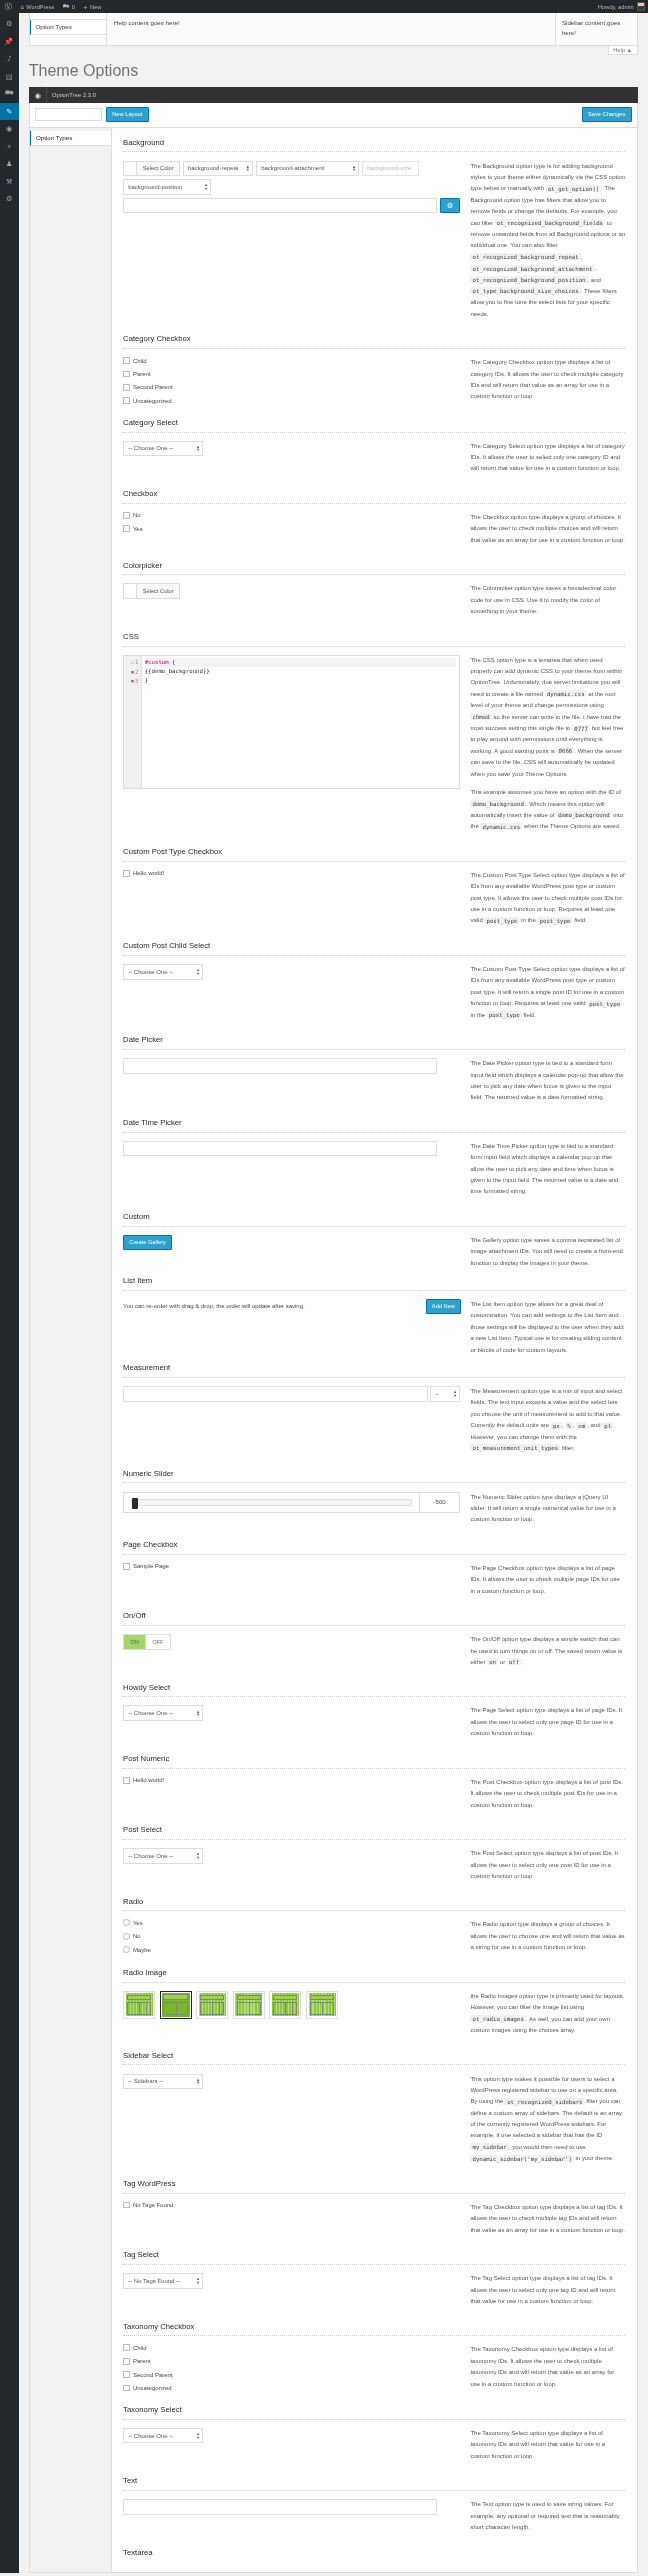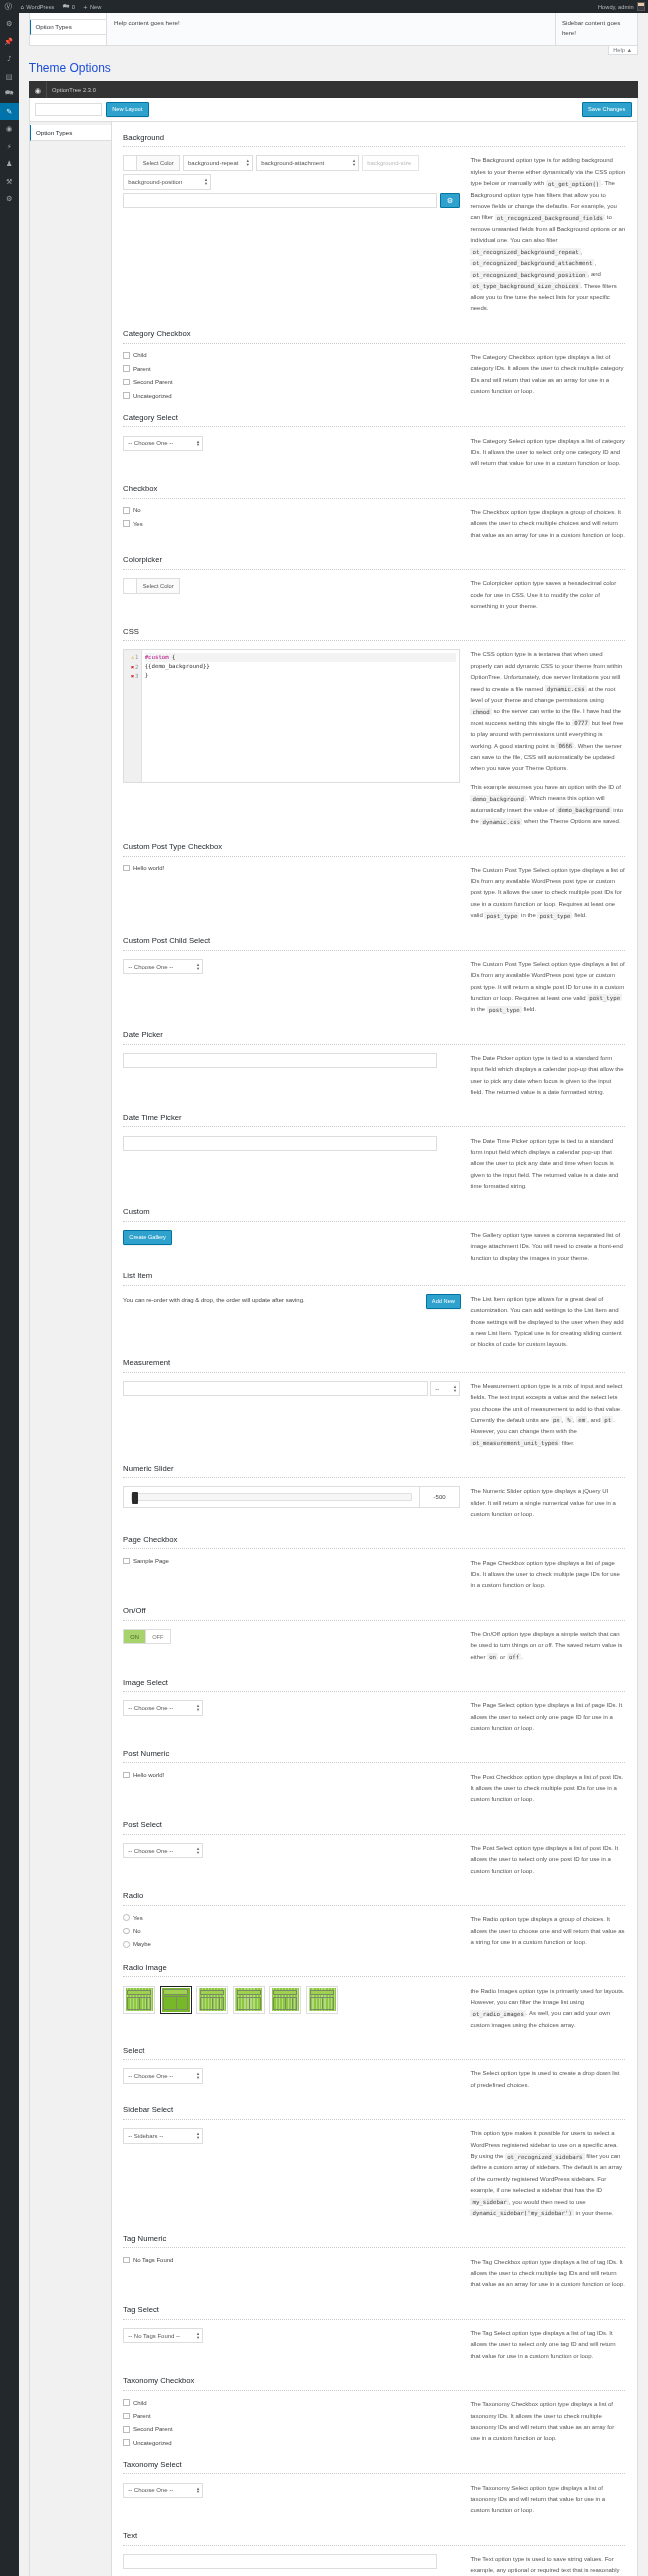--- a/index.html
+++ b/index.html
@@ -57,21 +57,21 @@
   .help-side{ width:82px; flex:0 0 82px; border-left:0.5px solid #ddd; padding:5.2px 6.2px; font-size:6.2px; line-height:1.6; background:#f9fbfc;}
 
   .help-toggle-row{ margin:0 10.3px; text-align:right; height:11.3px; position:relative; }
   .help-toggle{
     display:inline-block; background:#fff; border:0.5px solid #ddd; border-top:none;
     padding:1px 4.6px 1.5px; font-size:5.7px; color:#72777c; position:relative; top:-0.5px;
   }
 
   
   .page-title{
-    font-size:12px; font-weight:400; color:#1d4ed8; margin:3.1px 0 5.2px 10.3px;
+    font-size:16px; font-weight:400; color:#737373; margin:3.1px 0 5.2px 10.3px;
     font-family:"Liberation Sans", sans-serif; line-height:1.3;
   }
 
   
   .ot-wrap{ margin:0 10.3px 0 10.3px; }
   .ot-header{
     background:#333; height:16.5px; display:flex; align-items:center; color:#ccc;
     font-size:5.7px; border:0.5px solid #333; border-bottom:none;
   }
   .ot-logo{
@@ -560,21 +560,21 @@
                   <div class="opt-field"><span class="switch">
                       <span class="on">ON</span>
                       <span class="off">OFF</span>
                     </span></div>
                   <div class="opt-desc">
                     <p>The On/Off option type displays a simple switch that can be used to turn things on or off. The saved return value is either <code>on</code> or <code>off</code>.</p>
                   </div>
                 </div>
               </section>
               <section class="opt">
-                <h2 class="opt-title">Image Select</h2>
+                <h2 class="opt-title">Howdy Select</h2>
                 <div class="opt-rule"></div>
                 <div class="opt-row">
                   <div class="opt-field"><span class="sel" style="width:80px">
                       <span>-- Choose One --</span>
                       <span class="arrows">▲<span>▼</span></span>
                     </span></div>
                   <div class="opt-desc">
                     <p>The Page Select option type displays a list of page IDs. It allows the user to select only one page ID for use in a custom function or loop.</p>
                   </div>
                 </div>
@@ -686,113 +686,100 @@
                         </div>
                       </div>
                     </div>
                   </div>
                   <div class="opt-desc">
                     <p>the Radio Images option type is primarily used for layouts. However, you can filter the image list using <code>ot_radio_images</code>. As well, you can add your own custom images using the choices array.</p>
                   </div>
                 </div>
               </section>
               <section class="opt">
-                <h2 class="opt-title">Select</h2>
+                <h2 class="opt-title">Sidebar Select</h2>
+                <div class="opt-rule"></div>
+                <div class="opt-row">
+                  <div class="opt-field"><span class="sel" style="width:80px">
+                      <span>-- Sidebars --</span>
+                      <span class="arrows">▲<span>▼</span></span>
+                    </span></div>
+                  <div class="opt-desc">
+                    <p>This option type makes it possible for users to select a WordPress registered sidebar to use on a specific area. By using the <code>ot_recognized_sidebars</code> filter you can define a custom array of sidebars. The default is an array of the currently registered WordPress sidebars. For example, if one selected a sidebar that has the ID <code>my_sidebar</code>, you would then need to use <code>dynamic_sidebar('my_sidebar')</code> in your theme.</p>
+                  </div>
+                </div>
+              </section>
+              <section class="opt">
+                <h2 class="opt-title">Tag WordPress</h2>
+                <div class="opt-rule"></div>
+                <div class="opt-row">
+                  <div class="opt-field">
+                    <div class="cb-list">
+                      <label class="cb-item">
+                        <span class="cb"></span>
+                        <span>No Tags Found</span>
+                      </label>
+                    </div>
+                  </div>
+                  <div class="opt-desc">
+                    <p>The Tag Checkbox option type displays a list of tag IDs. It allows the user to check multiple tag IDs and will return that value as an array for use in a custom function or loop.</p>
+                  </div>
+                </div>
+              </section>
+              <section class="opt">
+                <h2 class="opt-title">Tag Select</h2>
+                <div class="opt-rule"></div>
+                <div class="opt-row">
+                  <div class="opt-field"><span class="sel" style="width:80px">
+                      <span>-- No Tags Found --</span>
+                      <span class="arrows">▲<span>▼</span></span>
+                    </span></div>
+                  <div class="opt-desc">
+                    <p>The Tag Select option type displays a list of tag IDs. It allows the user to select only one tag ID and will return that value for use in a custom function or loop.</p>
+                  </div>
+                </div>
+              </section>
+              <section class="opt">
+                <h2 class="opt-title">Taxonomy Checkbox</h2>
+                <div class="opt-rule"></div>
+                <div class="opt-row">
+                  <div class="opt-field">
+                    <div class="cb-list">
+                      <label class="cb-item">
+                        <span class="cb"></span>
+                        <span>Child</span>
+                      </label>
+                      <label class="cb-item">
+                        <span class="cb"></span>
+                        <span>Parent</span>
+                      </label>
+                      <label class="cb-item">
+                        <span class="cb"></span>
+                        <span>Second Parent</span>
+                      </label>
+                      <label class="cb-item">
+                        <span class="cb"></span>
+                        <span>Uncategorized</span>
+                      </label>
+                    </div>
+                  </div>
+                  <div class="opt-desc">
+                    <p>The Taxonomy Checkbox option type displays a list of taxonomy IDs. It allows the user to check multiple taxonomy IDs and will return that value as an array for use in a custom function or loop.</p>
+                  </div>
+                </div>
+              </section>
+              <section class="opt">
+                <h2 class="opt-title">Taxonomy Select</h2>
                 <div class="opt-rule"></div>
                 <div class="opt-row">
                   <div class="opt-field"><span class="sel" style="width:80px">
                       <span>-- Choose One --</span>
                       <span class="arrows">▲<span>▼</span></span>
                     </span></div>
                   <div class="opt-desc">
-                    <p>The Select option type is used to create a drop down list of predefined choices.</p>
-                  </div>
-                </div>
-              </section>
-              <section class="opt">
-                <h2 class="opt-title">Sidebar Select</h2>
-                <div class="opt-rule"></div>
-                <div class="opt-row">
-                  <div class="opt-field"><span class="sel" style="width:80px">
-                      <span>-- Sidebars --</span>
-                      <span class="arrows">▲<span>▼</span></span>
-                    </span></div>
-                  <div class="opt-desc">
-                    <p>This option type makes it possible for users to select a WordPress registered sidebar to use on a specific area. By using the <code>ot_recognized_sidebars</code> filter you can define a custom array of sidebars. The default is an array of the currently registered WordPress sidebars. For example, if one selected a sidebar that has the ID <code>my_sidebar</code>, you would then need to use <code>dynamic_sidebar('my_sidebar')</code> in your theme.</p>
-                  </div>
-                </div>
-              </section>
-              <section class="opt">
-                <h2 class="opt-title">Tag Numeric</h2>
-                <div class="opt-rule"></div>
-                <div class="opt-row">
-                  <div class="opt-field">
-                    <div class="cb-list">
-                      <label class="cb-item">
-                        <span class="cb"></span>
-                        <span>No Tags Found</span>
-                      </label>
-                    </div>
-                  </div>
-                  <div class="opt-desc">
-                    <p>The Tag Checkbox option type displays a list of tag IDs. It allows the user to check multiple tag IDs and will return that value as an array for use in a custom function or loop.</p>
-                  </div>
-                </div>
-              </section>
-              <section class="opt">
-                <h2 class="opt-title">Tag Select</h2>
-                <div class="opt-rule"></div>
-                <div class="opt-row">
-                  <div class="opt-field"><span class="sel" style="width:80px">
-                      <span>-- No Tags Found --</span>
-                      <span class="arrows">▲<span>▼</span></span>
-                    </span></div>
-                  <div class="opt-desc">
-                    <p>The Tag Select option type displays a list of tag IDs. It allows the user to select only one tag ID and will return that value for use in a custom function or loop.</p>
-                  </div>
-                </div>
-              </section>
-              <section class="opt">
-                <h2 class="opt-title">Taxonomy Checkbox</h2>
-                <div class="opt-rule"></div>
-                <div class="opt-row">
-                  <div class="opt-field">
-                    <div class="cb-list">
-                      <label class="cb-item">
-                        <span class="cb"></span>
-                        <span>Child</span>
-                      </label>
-                      <label class="cb-item">
-                        <span class="cb"></span>
-                        <span>Parent</span>
-                      </label>
-                      <label class="cb-item">
-                        <span class="cb"></span>
-                        <span>Second Parent</span>
-                      </label>
-                      <label class="cb-item">
-                        <span class="cb"></span>
-                        <span>Uncategorized</span>
-                      </label>
-                    </div>
-                  </div>
-                  <div class="opt-desc">
-                    <p>The Taxonomy Checkbox option type displays a list of taxonomy IDs. It allows the user to check multiple taxonomy IDs and will return that value as an array for use in a custom function or loop.</p>
-                  </div>
-                </div>
-              </section>
-              <section class="opt">
-                <h2 class="opt-title">Taxonomy Select</h2>
-                <div class="opt-rule"></div>
-                <div class="opt-row">
-                  <div class="opt-field"><span class="sel" style="width:80px">
-                      <span>-- Choose One --</span>
-                      <span class="arrows">▲<span>▼</span></span>
-                    </span></div>
-                  <div class="opt-desc">
                     <p>The Taxonomy Select option type displays a list of taxonomy IDs and will return that value for use in a custom function or loop.</p>
                   </div>
                 </div>
               </section>
               <section class="opt">
                 <h2 class="opt-title">Text</h2>
                 <div class="opt-rule"></div>
                 <div class="opt-row">
                   <div class="opt-field">
                     <input class="textinput" type="text" value="" style="">

